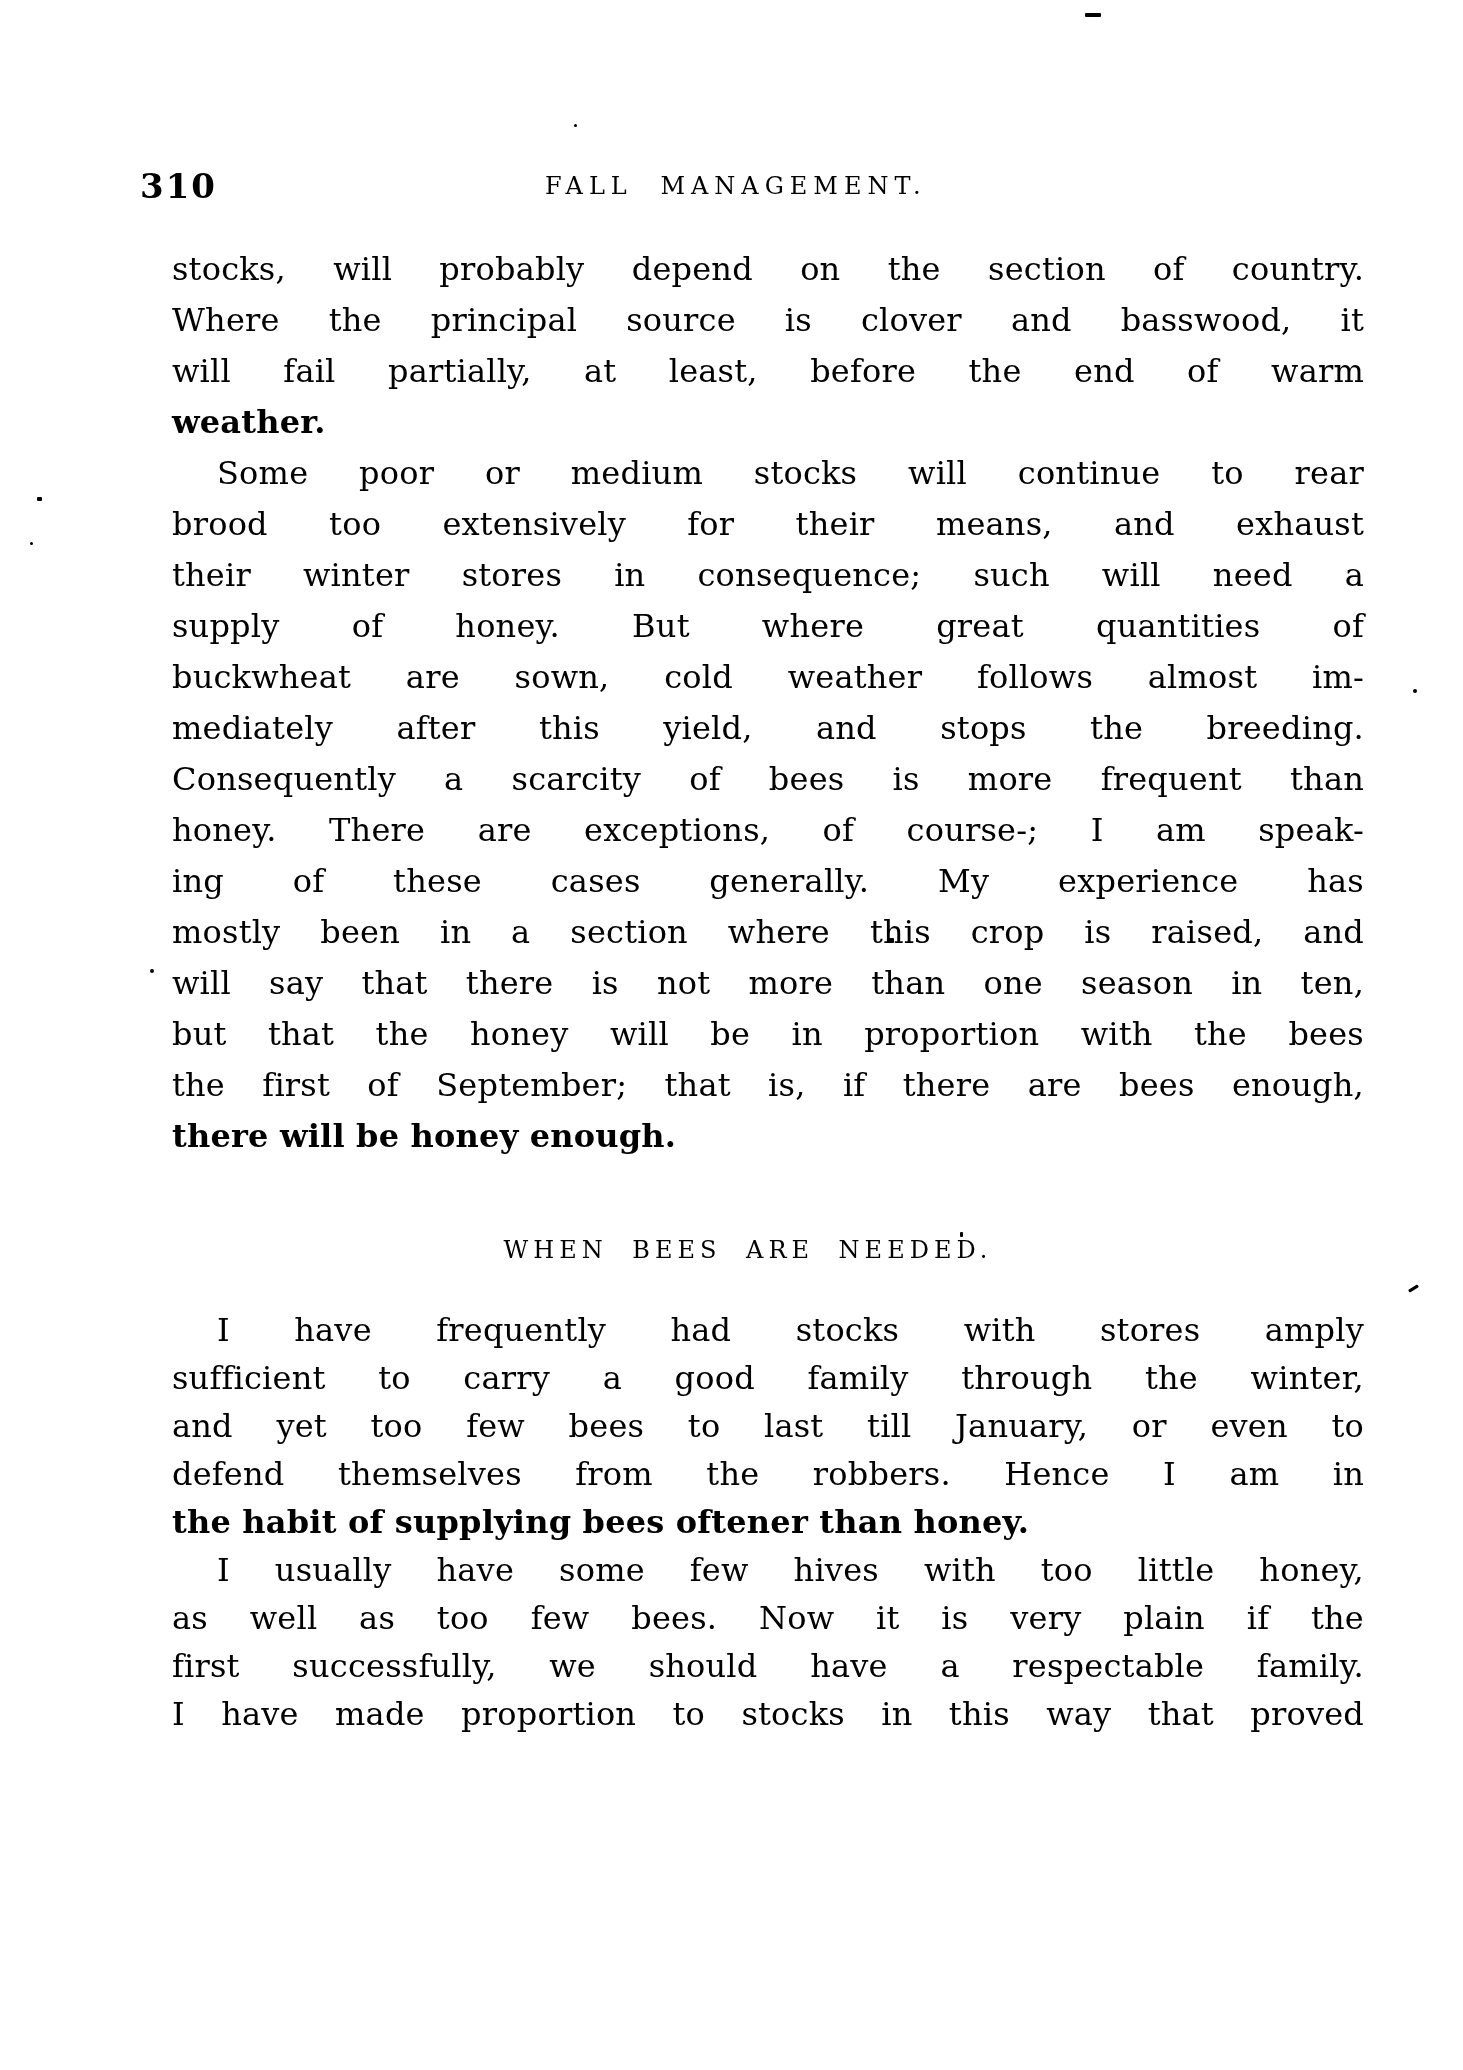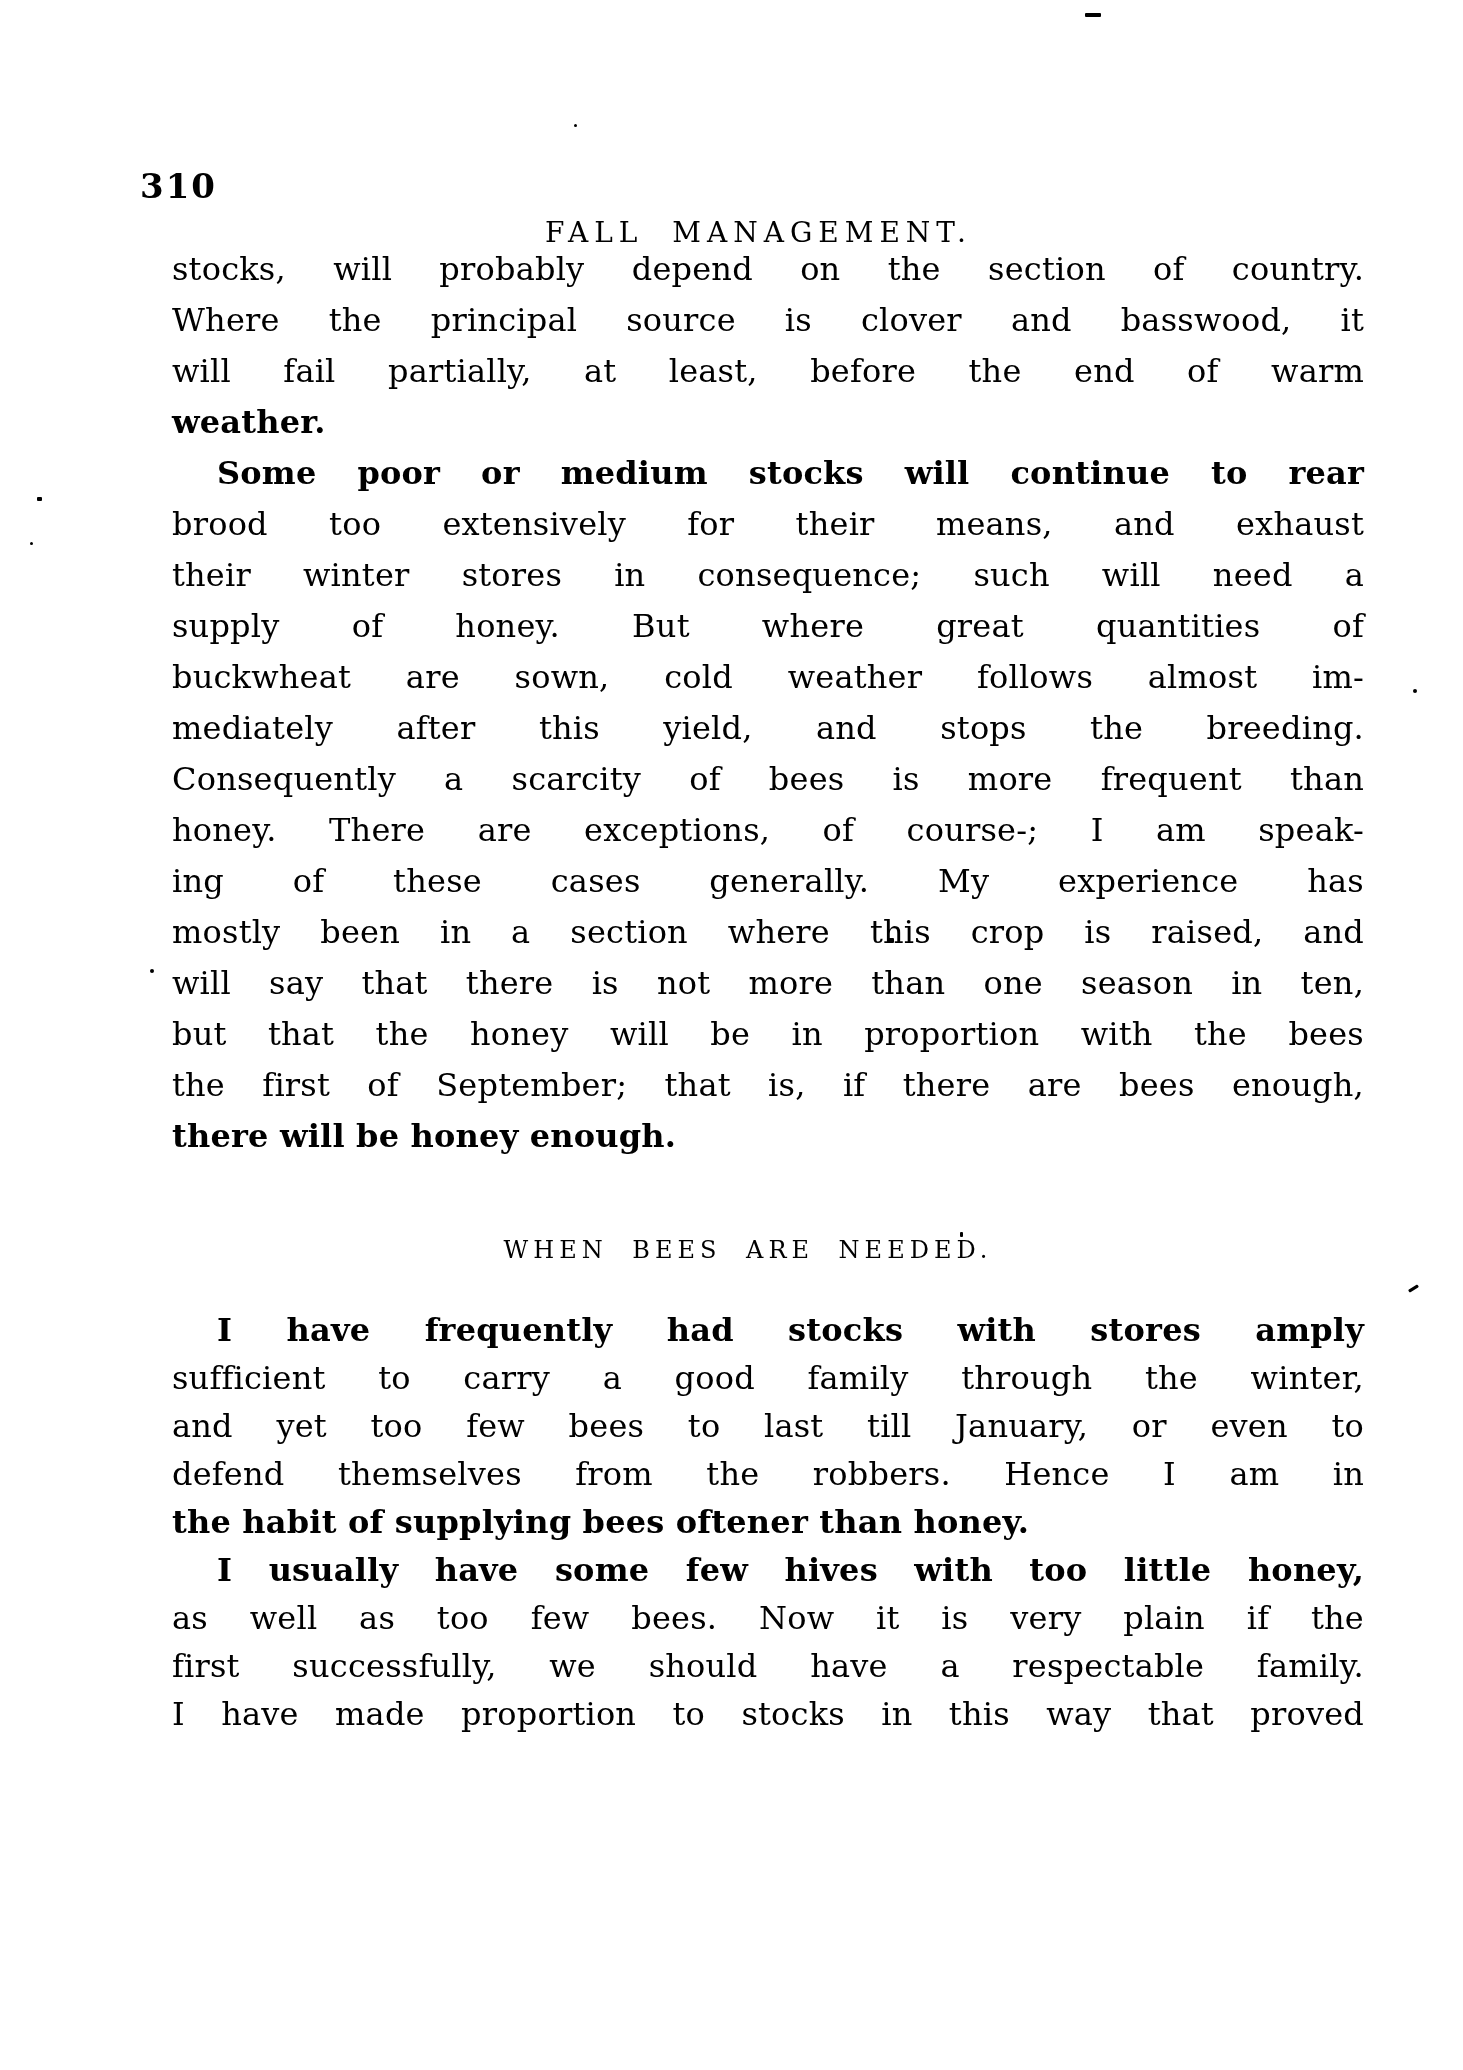--- a/index.html
+++ b/index.html
@@ -18,44 +18,43 @@
     left: 140px;
     top: 166px;
     font-size: 34px;
     font-weight: bold;
     letter-spacing: 2px;
   }
   .head-title {
     position: absolute;
     left: 545px;
     top: 172px;
-    font-size: 28px;
+    font-size: 24px;
     letter-spacing: 6px;
     word-spacing: 14px;
     font-weight: 500;
-    margin-top: 44px;
   }
   
   .textblock {
     position: absolute;
     left: 140px;
     width: 1192px;
     font-size: 32px;
     margin-left: 32px;
   }
   .block1 { top: 244px; line-height: 51px; }
   .block2 { top: 1306px; line-height: 48px; }
   .line {
     text-align: justify;
     text-align-last: justify;
     white-space: normal;
     letter-spacing: 0.2px;
   }
   .line.last { text-align-last: left; font-weight: bold; }
-  .line.indent { text-indent: 45px; font-weight: bold; }
+  .line.indent { text-indent: 45px; }
   
   .section-heading {
     position: absolute;
     left: 748px;
     top: 1236px;
     transform: translateX(-50%);
     font-size: 24px;
     font-weight: normal;
     letter-spacing: 5px;
     word-spacing: 12px;

